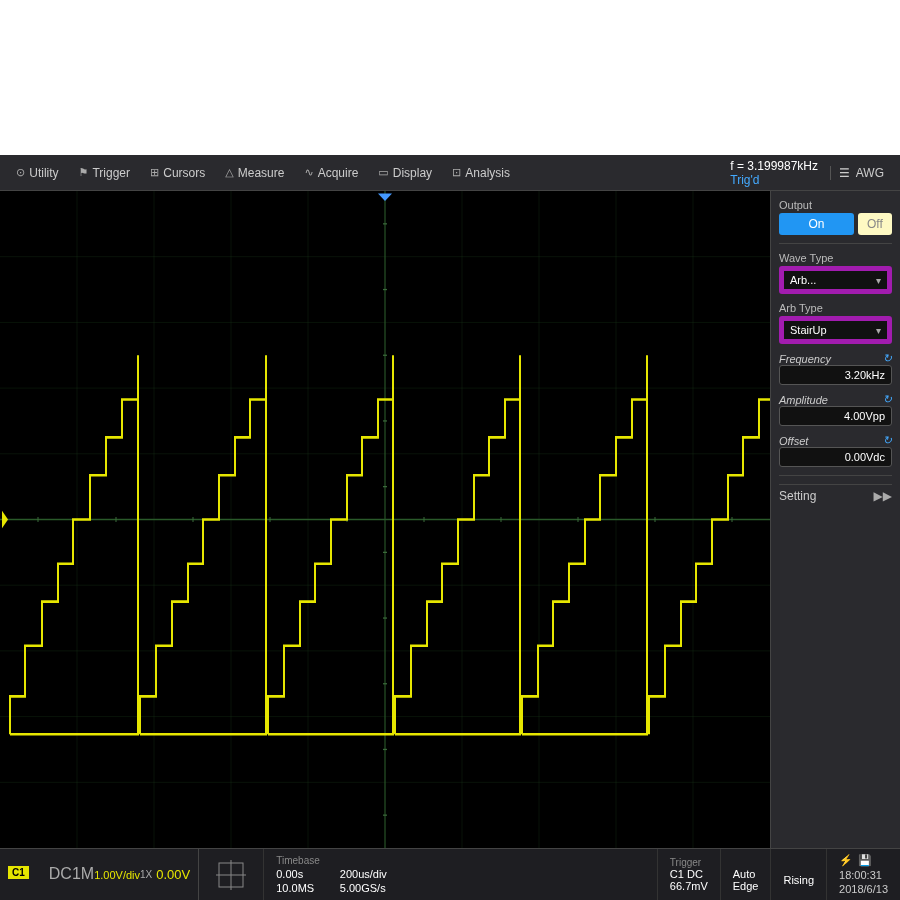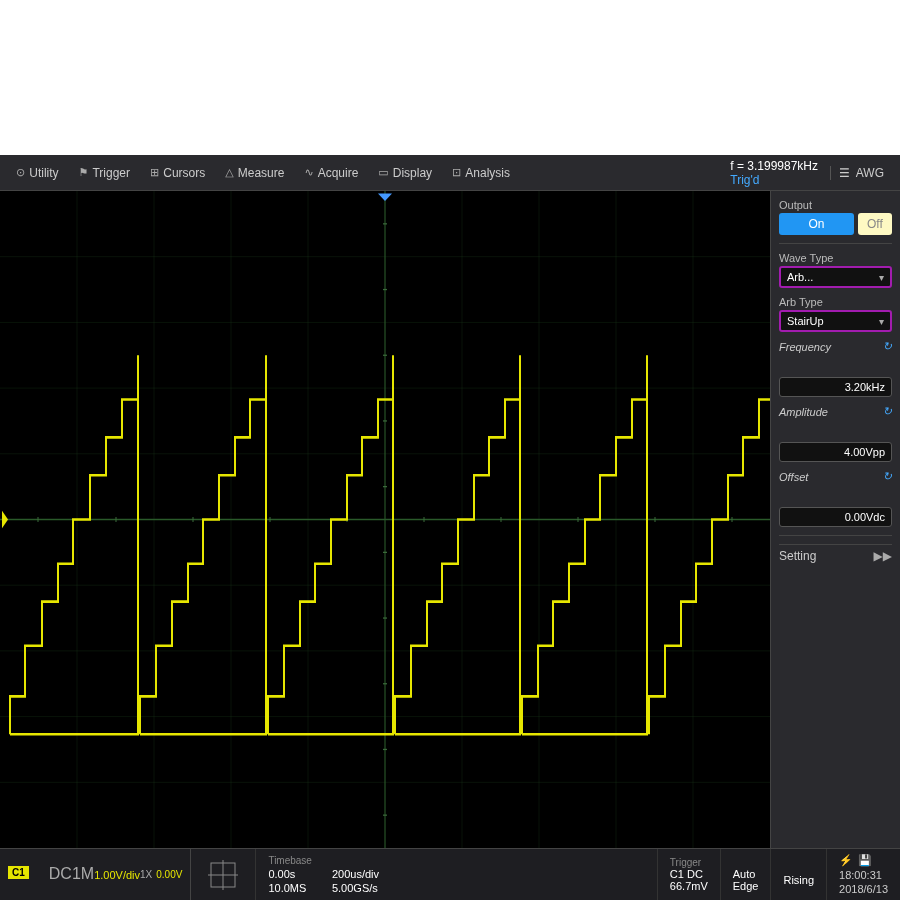--- a/index.html
+++ b/index.html
@@ -113,21 +113,21 @@
       display: inline-block;
       margin-bottom: 2px;
     }
     .ch1-coupling {
       color: #aaa;
       font-size: 16px;
       padding-left: 16px;
     }
     .ch1-scale { color: #e6e600; font-size: 11px; }
     .ch1-probe { color: #aaa; font-size: 10px; }
-    .ch1-offset { color: #e6e600; font-size: 10px; }
+    .ch1-offset { color: #e6e600; font-size: 13px; }
 
     .scope-cursor-area {
       padding: 4px 12px;
       display: flex;
       flex-direction: column;
       justify-content: center;
       border-right: 1px solid #333;
       min-width: 60px;
     }
 
@@ -209,41 +209,40 @@
       font-size: 11px;
       display: flex;
       align-items: center;
       justify-content: space-between;
       font-style: italic;
     }
     .param-label .refresh-icon { color: #4af; font-size: 11px; cursor: pointer; }
     .param-dropdown {
       background: #111;
       color: #fff;
-      border: 2px solid #a21caf;
+      border: 5px solid #a21caf;
       border-radius: 3px;
       padding: 3px 6px;
       font-size: 11px;
       display: flex;
       align-items: center;
       justify-content: space-between;
       cursor: pointer;
       width: 100%;
     }
     .param-dropdown .chevron { color: #aaa; font-size: 10px; }
     .param-value-box {
       background: #111;
       color: #fff;
       border: 1px solid #555;
       border-radius: 3px;
       padding: 3px 6px;
       font-size: 11px;
       width: 100%;
       text-align: right;
-      margin-top: 24px;
     }
     .setting-row {
       display: flex;
       align-items: center;
       justify-content: space-between;
       color: #ccc;
       font-size: 12px;
       padding: 4px 0;
       border-top: 1px solid #444;
       cursor: pointer;

